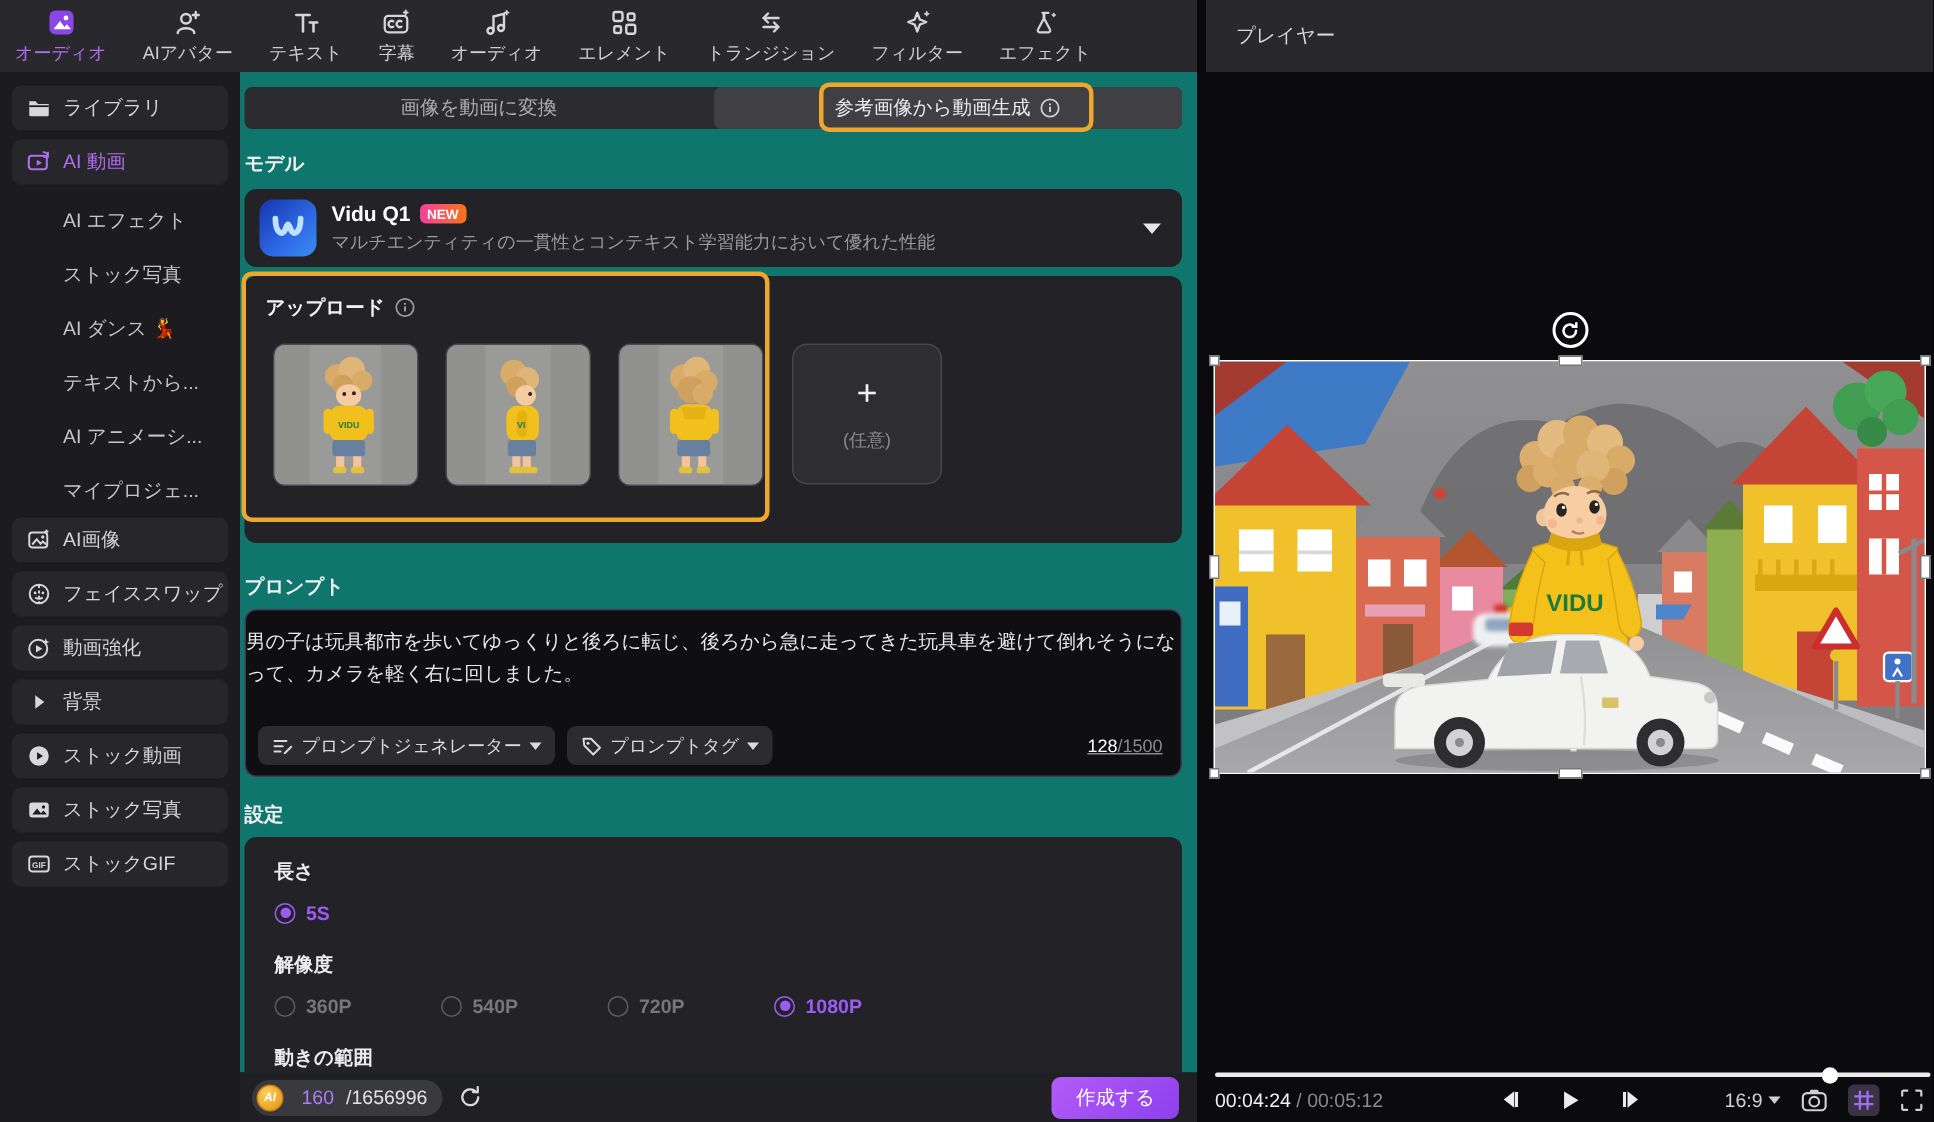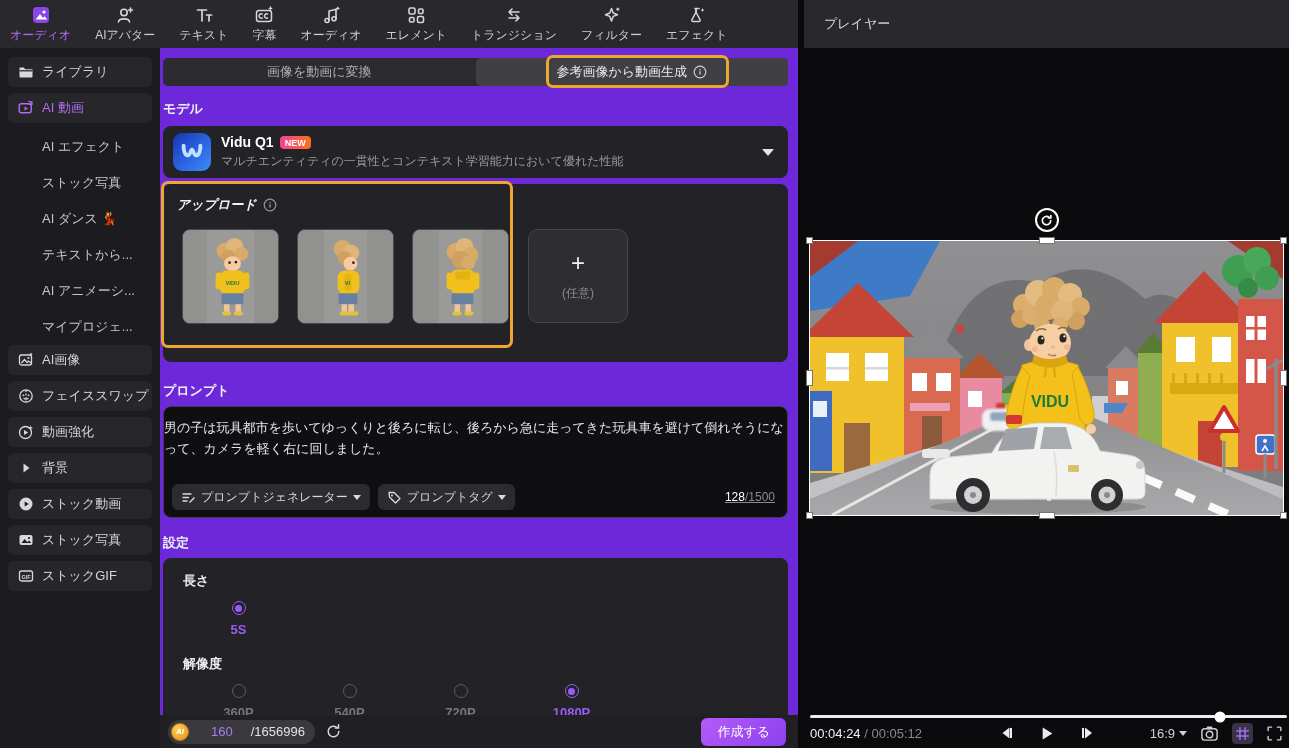--- a/index.html
+++ b/index.html
@@ -16,21 +16,21 @@
 
   
   .sidebar { position:absolute; left:0; top:48px; width:160px; height:700px; background:#1c1c20; padding:9px 8px; overflow:hidden; }
   .side-pill { height:30px; margin-bottom:6px; border-radius:6px; background:#27272b; display:flex; align-items:center; gap:8px; padding:0 10px; font-size:13px; color:#d5d5d7; cursor:pointer; white-space:nowrap; }
   .side-pill.active { color:#b06df0; }
   .side-sub { height:36px; display:flex; align-items:center; padding-left:34px; font-size:13px; color:#c6c6c9; cursor:pointer; white-space:nowrap; }
   .side-sub.active { color:#b06df0; }
   .sic { width:16px; height:16px; flex:0 0 16px; }
 
   
-  .main { position:absolute; left:160px; top:48px; width:638px; height:667px; background:#6d28d9; overflow:hidden; padding:0 10px 0 3px; }
+  .main { position:absolute; left:160px; top:48px; width:638px; height:667px; background:#0f766e; overflow:hidden; padding:0 10px 0 3px; }
   .tabbar { position:relative; margin-top:10px; height:28px; background:#2c2c30; border-radius:5px; display:flex; }
   .tab { flex:1; display:flex; align-items:center; justify-content:center; gap:6px; font-size:13px; color:#aeaeb1; border-radius:5px; cursor:pointer; }
   .tab.active { background:#3f3f44; color:#ececee; }
   .hl-box { position:absolute; border:3px solid #eda72d; border-radius:7px; pointer-events:none; }
   .hl-tab { left:383px; top:-3px; width:183px; height:33px; }
 
   .sec-label { margin-top:14px; font-size:13px; font-weight:bold; color:#f0f0f2; display:flex; align-items:center; gap:6px; }
   .card { background:#232327; border-radius:8px; }
 
   .model-card { margin-top:8px; height:52px; display:flex; align-items:center; padding:0 14px 0 10px; gap:10px; cursor:pointer; }
@@ -56,30 +56,30 @@
   .prompt-foot { position:absolute; left:8px; right:12px; bottom:7px; display:flex; align-items:center; gap:8px; }
   .pill-btn { height:26px; background:#2c2c30; border-radius:6px; display:flex; align-items:center; gap:5px; padding:0 9px; font-size:12px; color:#dadadc; cursor:pointer; }
   .pill-btn .tri { width:0; height:0; border-left:4px solid transparent; border-right:4px solid transparent; border-top:5px solid #dadadc; }
   .char-count { margin-left:auto; font-size:12px; color:#8a8a8e;text-decoration:underline; }
   .char-count b { color:#fff; font-weight:normal; }
 
   .settings-label { margin-top:16px; }
   .settings-card { margin-top:6px; height:190px; padding:14px 20px; }
   .set-group-label { font-size:13px; font-weight:bold; color:#ececee; }
   .radio-row { display:flex; margin-top:11px; margin-bottom:18px; }
-  .radio-opt { display:flex; align-items:center; gap:7px; width:111px; cursor:pointer;flex-direction:column; }
+  .radio-opt { display:flex; align-items:center; gap:7px; width:111px; cursor:pointer; }
   .radio { width:14px; height:14px; border-radius:50%; border:1.5px solid #5c5c60; position:relative; flex:0 0 14px; }
   .radio.sel { border-color:#9b5cf6; }
   .radio.sel::after { content:''; position:absolute; inset:2.5px; border-radius:50%; background:#9b5cf6; }
   .radio-lbl { font-size:13px; font-weight:bold; color:#77777b; }
   .radio-opt.sel .radio-lbl { color:#9b5cf6; }
 
   
   .footerbar { position:absolute; left:160px; top:715px; width:638px; height:33px; background:#202024; display:flex; align-items:center; padding:0 12px 0 8px; }
-  .credit-pill { height:24px; background:#3a3a3e; border-radius:12px; display:flex; align-items:center; gap:22px; padding:0 10px 0 3px; cursor:pointer; }
+  .credit-pill { height:24px; background:#3a3a3e; border-radius:12px; display:flex; align-items:center; gap:12px; padding:0 10px 0 3px; cursor:pointer; }
   .coin { width:18px; height:18px; border-radius:50%; background:radial-gradient(circle at 35% 30%,#fccf5a,#f0a323 70%,#d9881a); border:1px solid #c87f16; color:#fff; font-size:8px; font-weight:bold; display:flex; align-items:center; justify-content:center; font-style:italic; }
   .credit-used { font-size:13px; color:#a77ef5; }
   .credit-total { font-size:13px; color:#e2e2e4; }
   .refresh { margin-left:10px; cursor:pointer; display:flex; }
   .create-btn { margin-left:auto; height:28px; padding:0 16px; border-radius:6px; background:linear-gradient(135deg,#b35cf7,#8d40ee); color:#fff; font-size:13px; display:flex; align-items:center; cursor:pointer; }
 
   
   .player { position:absolute; left:804px; top:0; width:485px; height:748px; background:#0b0b0d; }
   .player-header { height:48px; background:#29292d; display:flex; align-items:center; padding-left:20px; font-size:13px; color:#d8d8da; }
   .video-wrap { position:absolute; left:6px; top:241px; width:473px; height:274px; outline:1.5px solid #fff; background:#808082; }
@@ -297,21 +297,21 @@
         <div class="model-name-row">
           <span class="model-name">Vidu Q1</span>
           <span class="new-badge">NEW</span>
         </div>
         <div class="model-desc">マルチエンティティの一貫性とコンテキスト学習能力において優れた性能</div>
       </div>
       <div class="chev-down"></div>
     </div>
 
     <div class="card upload-card">
-      <div class="sec-label" style="margin-top:0;font-style:italic;">
+      <div class="sec-label" style="margin-top:0;">
         <span>アップロード</span>
         <svg width="14" height="14" viewBox="0 0 14 14">
             <circle cx="7" cy="7" r="5.8" fill="none" stroke="#9a9a9e" stroke-width="1.2"></circle>
             <path d="M7 6.2 v3.4 M7 4 v1.2" stroke="#9a9a9e" stroke-width="1.3"></path>
           </svg>
       </div>
       <div class="thumb-row">
         <div class="thumb">
           <svg width="95" height="93" viewBox="0 0 96 94">
               <rect width="96" height="94" fill="#91918f"></rect>

